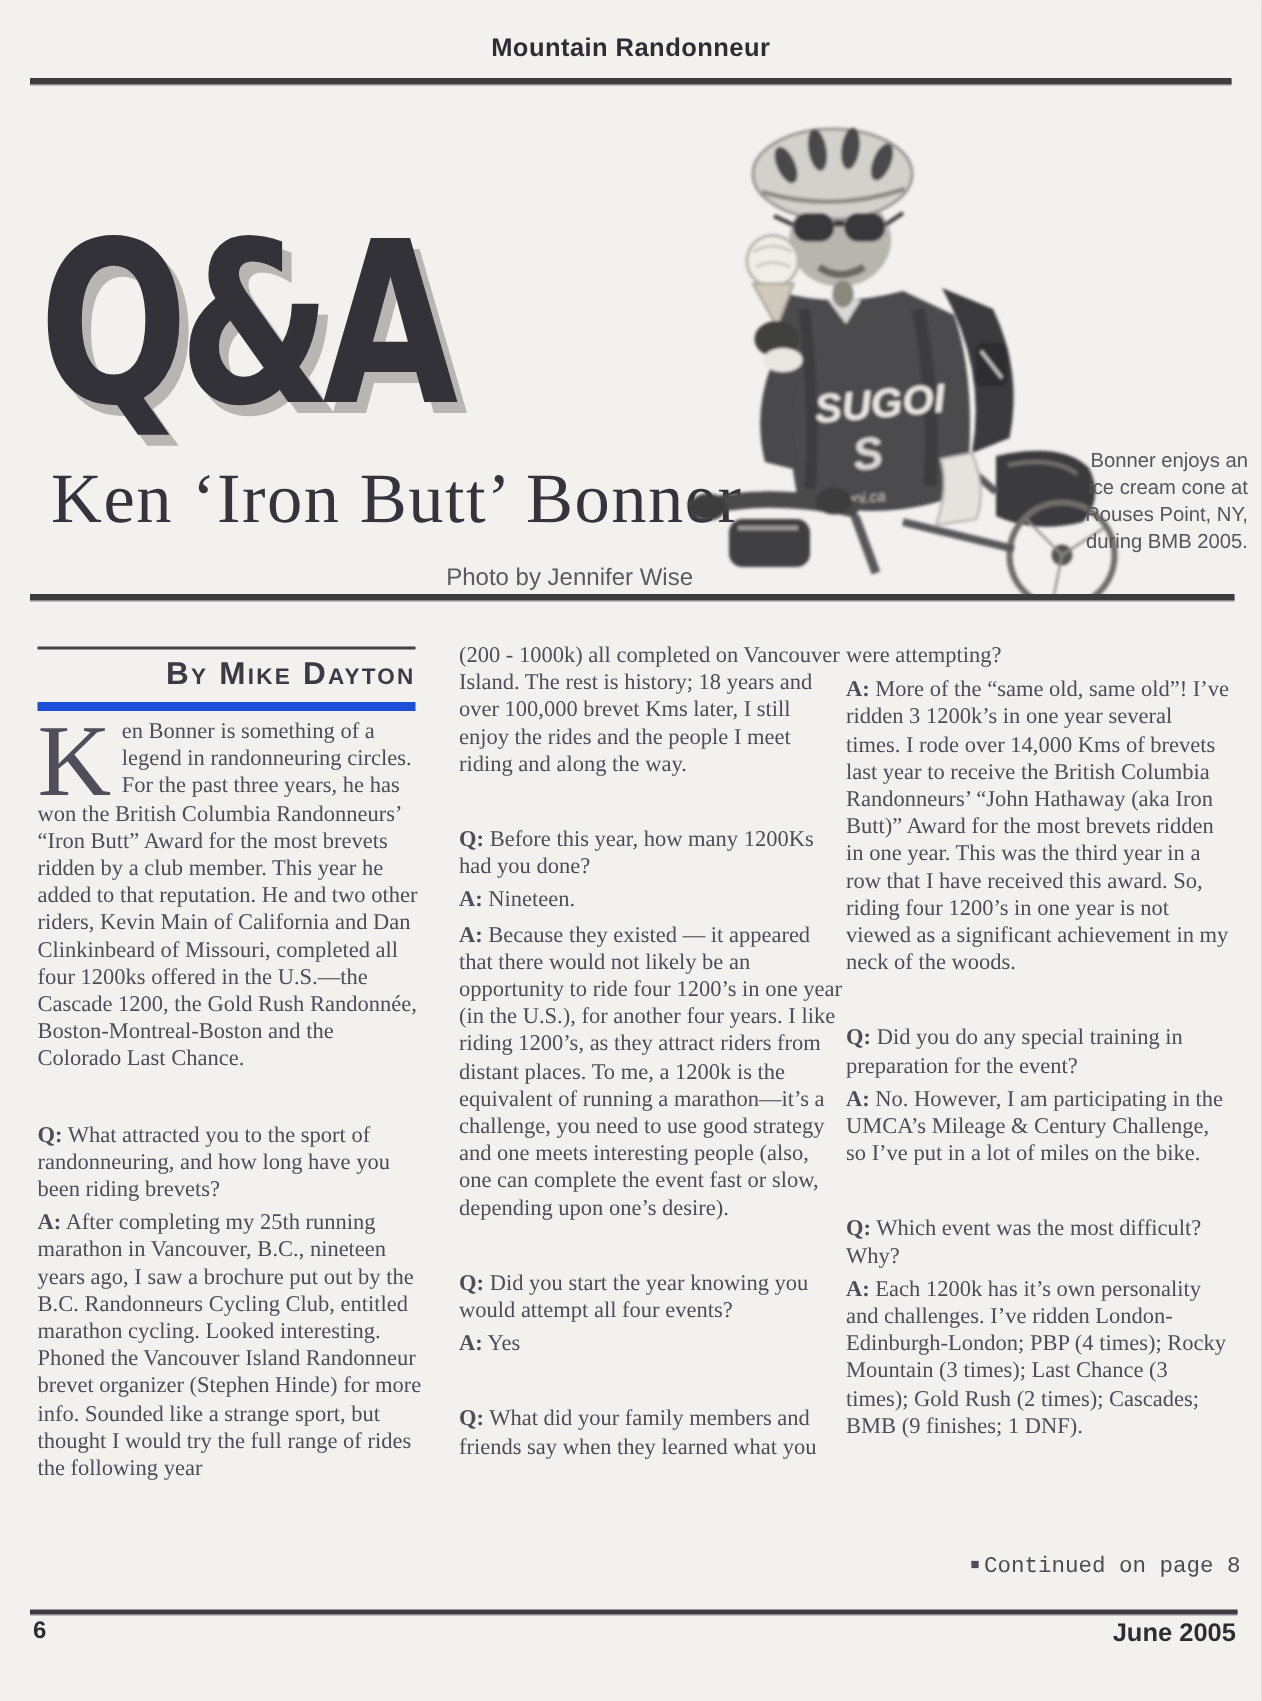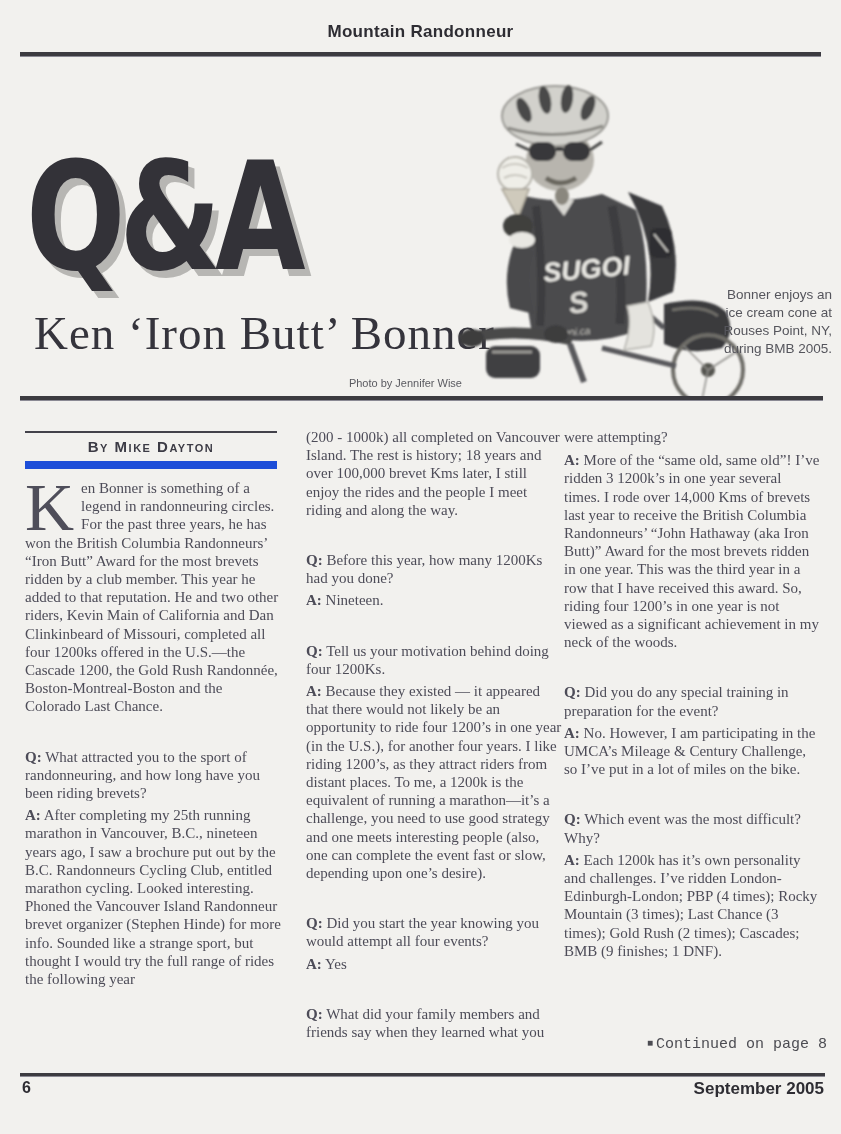--- a/index.html
+++ b/index.html
@@ -21,34 +21,34 @@
   
   .qa-title{position:absolute;left:26px;top:142px;
     font-family:"DejaVu Sans",sans-serif;font-weight:bold;font-size:150px;
     line-height:1;letter-spacing:-8px;color:#333238;
     text-shadow:8px 7px 0 var(--shadow);
     transform:scaleX(.78);transform-origin:left top;white-space:nowrap;}
   .headline{position:absolute;left:34px;top:306px;
     font-family:"Liberation Serif",serif;font-size:47px;color:#35343c;
     letter-spacing:1px;white-space:nowrap;}
   .photo-credit{position:absolute;left:0;top:377px;width:462px;
-    text-align:right;font-family:"Liberation Sans",sans-serif;font-size:11px;
+    text-align:right;font-family:"Liberation Sans",sans-serif;font-size:16px;
     color:#5a5a60;}
   .title-rule{top:396px;left:20px;width:803px;height:4px;
     box-shadow:0 1px 0 #8b8a94;}
   .photo-wrap{position:absolute;left:452px;top:76px;width:310px;height:320px;}
-  .photo-caption{position:absolute;left:714px;top:286px;width:118px;
+  .photo-caption{position:absolute;left:714px;top:298px;width:118px;
     text-align:right;font-family:"Liberation Sans",sans-serif;font-size:13.5px;
     line-height:1.33;color:var(--caption);}
   
   .byline{position:absolute;left:25px;top:431px;width:252px;
-    border-top:2px solid #43424a;border-bottom:8px solid #1d4ed8;
-    padding:5px 0 6px;text-align:center;
+    border-top:2px solid #43424a;border-bottom:6px solid #1d4ed8;
+    padding:5px 0 6px;text-align:right;
     font-family:"Liberation Sans",sans-serif;font-variant:small-caps;
-    font-weight:bold;font-size:15px;letter-spacing:1.5px;color:#3c3b45;}
+    font-weight:bold;font-size:21px;letter-spacing:1.5px;color:#3c3b45;}
   
   .col{position:absolute;width:256px;font-size:15px;line-height:18.2px;
     color:var(--body_text);text-align:left;}
   .col1{left:25px;top:479px;}
   .col2{left:306px;top:428px;}
   .col3{left:564px;top:428px;}
   .para{margin:0 0 5px 0;}
   .q{margin-top:32px;margin-bottom:4px;}
   .a{margin-top:4px;}
   .qa-label{font-weight:bold;}
@@ -155,34 +155,33 @@
 
   <div class="col col1">
       <p class="para"><span class="dropcap">K</span>en Bonner is something of a legend in randonneuring circles. For the past three years, he has won the British Columbia Randonneurs’ “Iron Butt” Award for the most brevets ridden by a club member. This year he added to that reputation. He and two other riders, Kevin Main of California and Dan Clinkinbeard of Missouri, completed all four 1200ks offered in the U.S.—the Cascade 1200, the Gold Rush Randonnée, Boston-Montreal-Boston and the Colorado Last Chance.</p>
       <p class="para q"><span class="qa-label">Q:</span> What attracted you to the sport of randonneuring, and how long have you been riding brevets?</p>
       <p class="para a"><span class="qa-label">A:</span> After completing my 25th running marathon in Vancouver, B.C., nineteen years ago, I saw a brochure put out by the B.C. Randonneurs Cycling Club, entitled marathon cycling. Looked interesting. Phoned the Vancouver Island Randonneur brevet organizer (Stephen Hinde) for more info. Sounded like a strange sport, but thought I would try the full range of rides the following year</p>
     </div>
   <div class="col col2">
       <p class="para">(200 - 1000k) all completed on Vancouver Island. The rest is history; 18 years and over 100,000 brevet Kms later, I still enjoy the rides and the people I meet riding and along the way.</p>
       <p class="para q"><span class="qa-label">Q:</span> Before this year, how many 1200Ks had you done?</p>
       <p class="para a"><span class="qa-label">A:</span> Nineteen.</p>
-      <p class="para q"><span class="qa-label">Q:</span> Tell us your motivation behind doing four 1200Ks.</p>
       <p class="para a"><span class="qa-label">A:</span> Because they existed — it appeared that there would not likely be an opportunity to ride four 1200’s in one year (in the U.S.), for another four years. I like riding 1200’s, as they attract riders from distant places. To me, a 1200k is the equivalent of running a marathon—it’s a challenge, you need to use good strategy and one meets interesting people (also, one can complete the event fast or slow, depending upon one’s desire).</p>
       <p class="para q"><span class="qa-label">Q:</span> Did you start the year knowing you would attempt all four events?</p>
       <p class="para a"><span class="qa-label">A:</span> Yes</p>
       <p class="para q"><span class="qa-label">Q:</span> What did your family members and friends say when they learned what you</p>
     </div>
   <div class="col col3">
       <p class="para">were attempting?</p>
       <p class="para a"><span class="qa-label">A:</span> More of the “same old, same old”! I’ve ridden 3 1200k’s in one year several times. I rode over 14,000 Kms of brevets last year to receive the British Columbia Randonneurs’ “John Hathaway (aka Iron Butt)” Award for the most brevets ridden in one year. This was the third year in a row that I have received this award. So, riding four 1200’s in one year is not viewed as a significant achievement in my neck of the woods.</p>
       <p class="para q"><span class="qa-label">Q:</span> Did you do any special training in preparation for the event?</p>
       <p class="para a"><span class="qa-label">A:</span> No. However, I am participating in the UMCA’s Mileage &amp; Century Challenge, so I’ve put in a lot of miles on the bike.</p>
       <p class="para q"><span class="qa-label">Q:</span> Which event was the most difficult? Why?</p>
       <p class="para a"><span class="qa-label">A:</span> Each 1200k has it’s own personality and challenges. I’ve ridden London-Edinburgh-London; PBP (4 times); Rocky Mountain (3 times); Last Chance (3 times); Gold Rush (2 times); Cascades; BMB (9 finishes; 1 DNF).</p>
     </div>
 
   <div class="continued"><span class="sq">■</span><span>Continued on page 8</span></div>
 
   <div class="rule footer-rule"></div>
   <div class="page-number">6</div>
-  <div class="issue-date">September 2005</div>
+  <div class="issue-date">June 2005</div>
 
 </div>
 
 </body></html>

